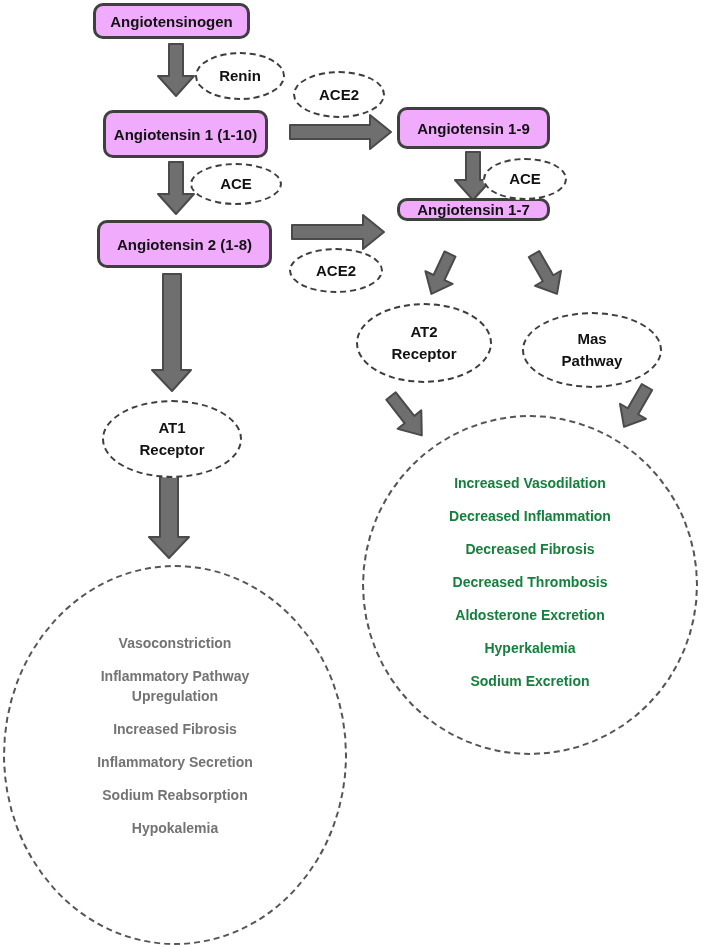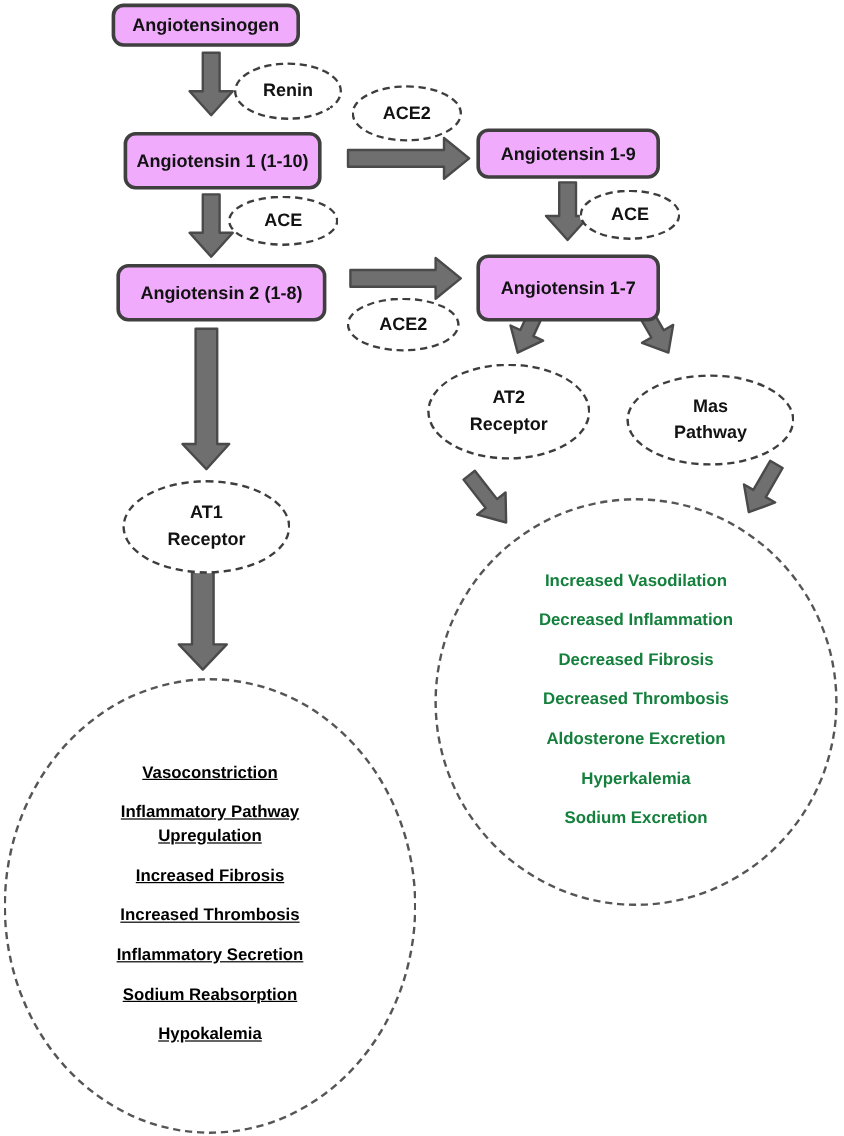--- a/index.html
+++ b/index.html
@@ -21,21 +21,21 @@
     color:#121212;font-size:15px;line-height:1.45;box-sizing:border-box;
   }
   .bigcircle{
     position:absolute;z-index:2;background:#ffffff;border:2px dashed #555555;border-radius:50%;
     box-sizing:border-box;display:flex;flex-direction:column;align-items:center;
   }
   .effects-list{
     list-style:none;margin:0;padding:0;text-align:center;font-size:14px;line-height:20px;
   }
   .effects-list li{margin:0 0 13px 0;max-width:215px;}
-  .circle-negative{color:#000000;text-decoration:underline;}
+  .circle-negative{color:#737373;}
   .circle-positive{color:#15803d;}
 </style>
 </head>
 <body>
 
 <div class="canvas">
 
   <svg class="arrows" width="703" height="947" viewBox="0 0 703 947">
     <path class="arrow" d="M169,44 H183 V76 H194 L176,96 L158,76 H169 Z"></path>
     <path class="arrow" d="M290,125 H370 V115 L391,132 L370,149 V139 H290 Z"></path>
@@ -55,21 +55,21 @@
   </div>
   <div class="node" style="left:103px;top:110px;width:165px;height:48px">
     <span>Angiotensin 1 (1-10)</span>
   </div>
   <div class="node" style="left:397px;top:107px;width:153px;height:42px">
     <span>Angiotensin 1-9</span>
   </div>
   <div class="node" style="left:97px;top:220px;width:175px;height:48px">
     <span>Angiotensin 2 (1-8)</span>
   </div>
-  <div class="node" style="left:397px;top:212px;width:153px;height:56px">
+  <div class="node" style="left:397px;top:198px;width:153px;height:23px">
     <span>Angiotensin 1-7</span>
   </div>
 
   <div class="ellipse" style="left:195px;top:52px;width:90px;height:48px">
     <span>Renin</span>
   </div>
   <div class="ellipse" style="left:293px;top:71px;width:92px;height:47px">
     <span>ACE2</span>
   </div>
   <div class="ellipse" style="left:190px;top:163px;width:92px;height:42px">
@@ -104,20 +104,19 @@
       <li>Aldosterone Excretion</li>
       <li>Hyperkalemia</li>
       <li>Sodium Excretion</li>
     </ul>
   </div>
   <div class="bigcircle circle-negative" style="left:3px;top:565px;width:344px;height:380px;padding-top:66px">
     <ul class="effects-list">
       <li>Vasoconstriction</li>
       <li style="max-width:200px">Inflammatory Pathway Upregulation</li>
       <li>Increased Fibrosis</li>
-      <li>Increased Thrombosis</li>
       <li>Inflammatory Secretion</li>
       <li>Sodium Reabsorption</li>
       <li>Hypokalemia</li>
     </ul>
   </div>
 
 </div>
 
 </body></html>

